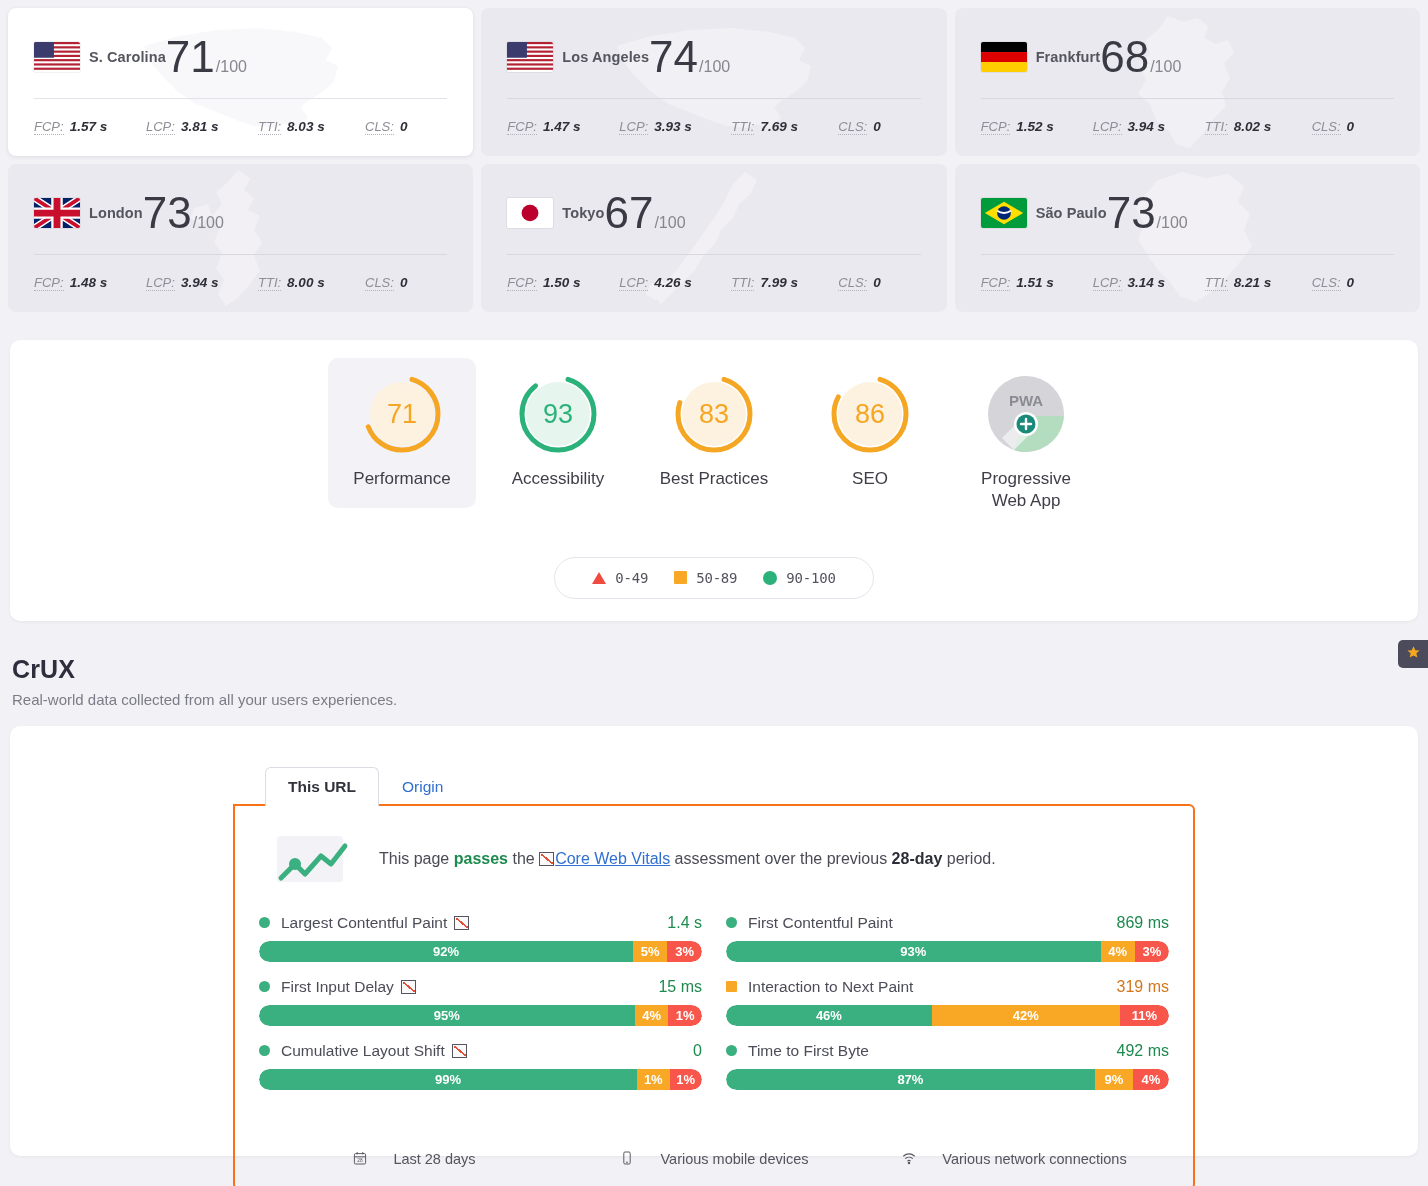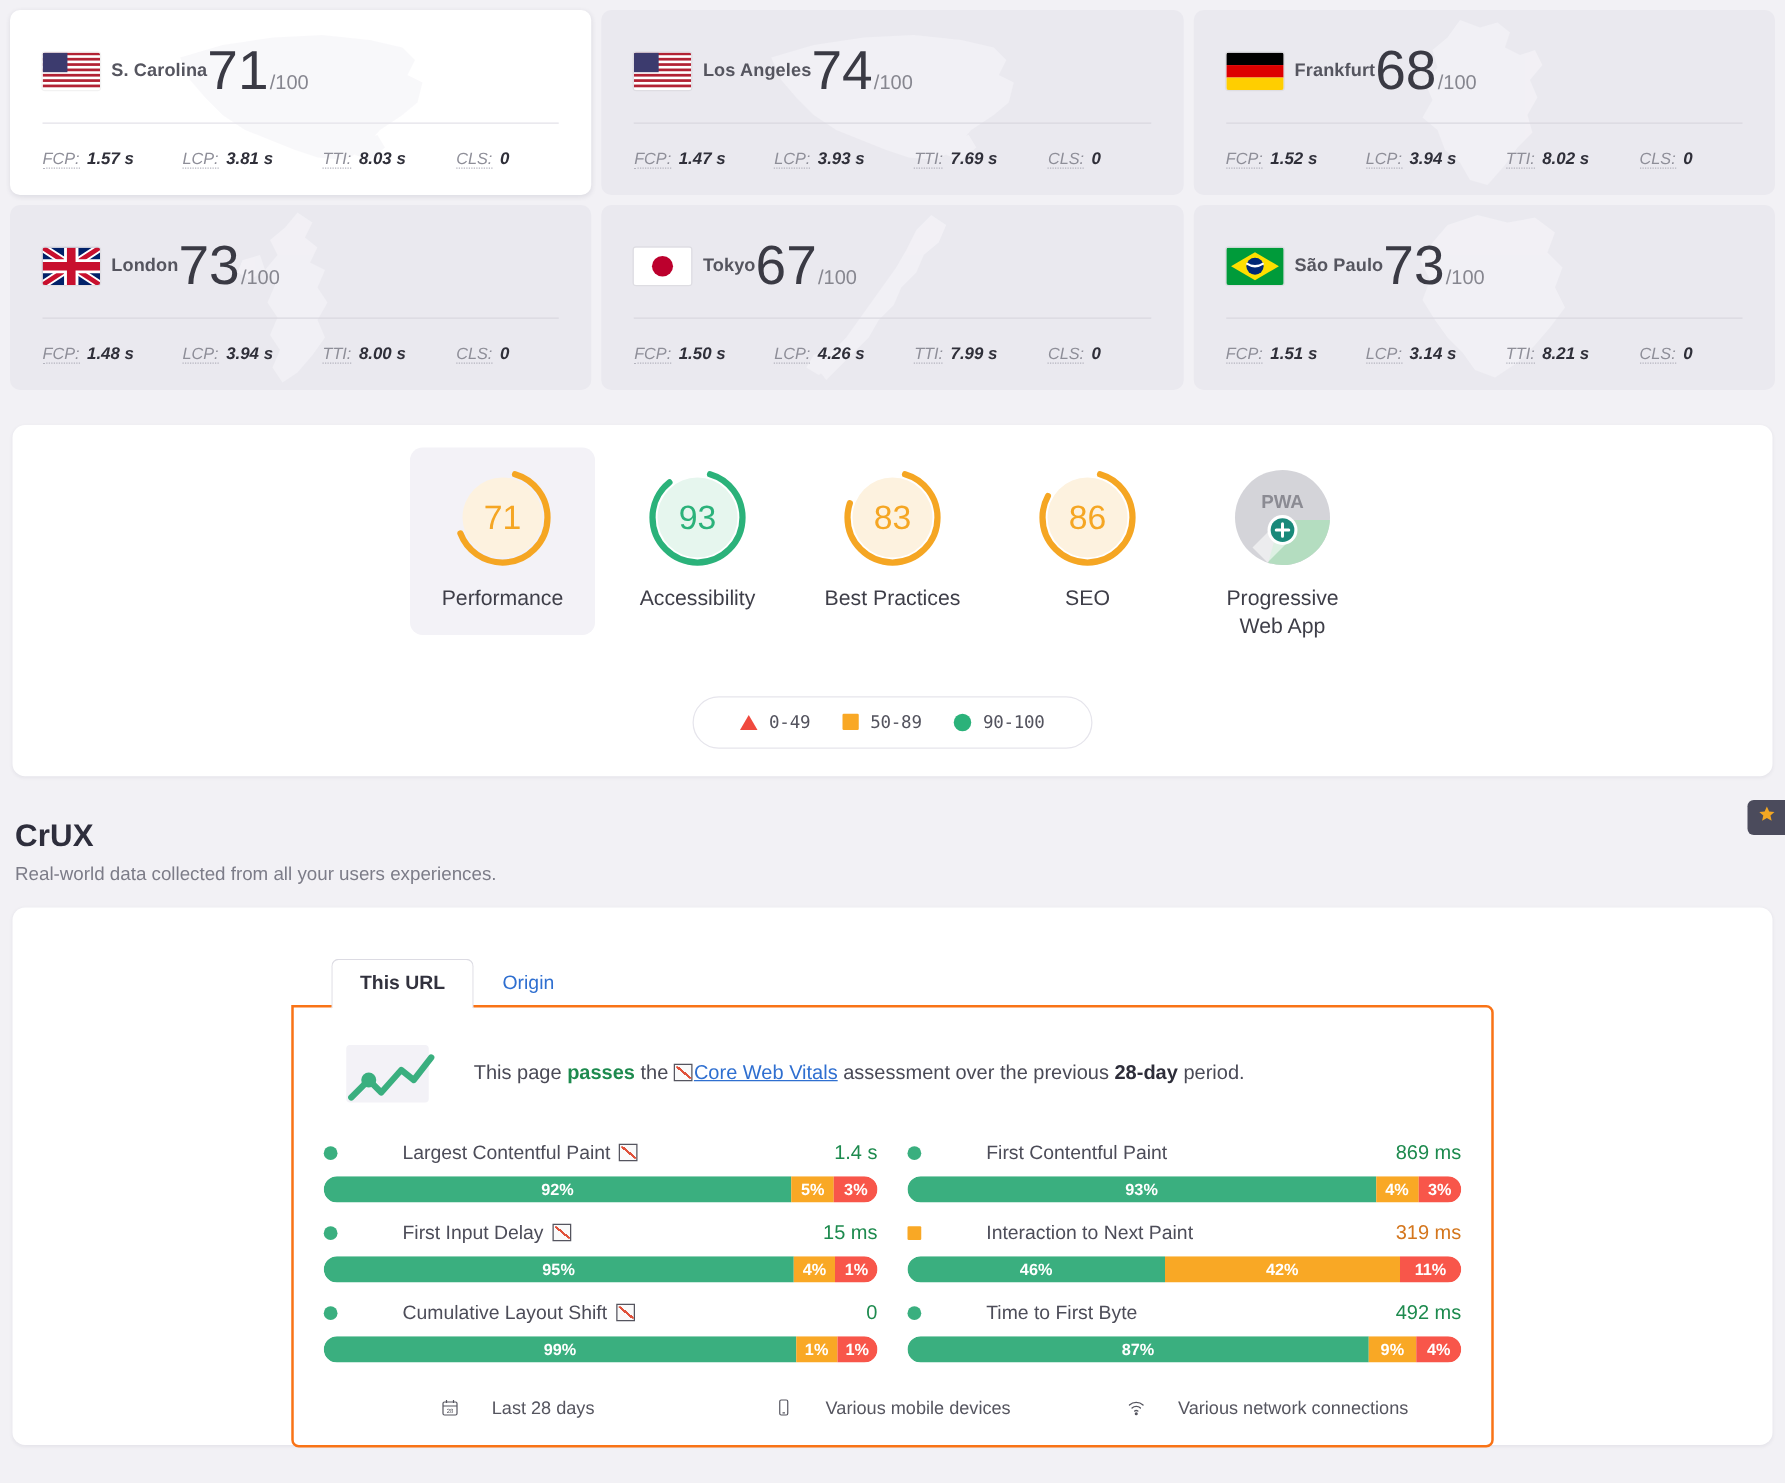--- a/index.html
+++ b/index.html
@@ -222,21 +222,20 @@
     background:
       linear-gradient(to top right, transparent calc(50% - .9px), #e0513a calc(50% - .9px), #e0513a calc(50% + .9px), transparent calc(50% + .9px));
   }
 
   .metric-cols { display: flex; gap: 24px; margin-top: 6px; }
   .metric-col { flex: 1; }
   .metric-row { margin-bottom: 10px; }
   .metric-head {
     display: flex; align-items: center;
     height: 30px;
-    gap: 41px;
   }
   .dot { width: 11px; height: 11px; border-radius: 50%; margin-right: 11px; flex: none; }
   .sqr { width: 11px; height: 11px; border-radius: 1px; margin-right: 11px; flex: none; }
   .metric-name { font-size: 15.5px; color: #4d4d59; }
   .metric-name .chart-glyph { margin-left: 7px; }
   .metric-value { margin-left: auto; font-size: 16px; font-weight: 500; }
   .bar {
     display: flex;
     height: 21px;
     border-radius: 11px;
@@ -257,20 +256,21 @@
   .crux-foot {
     display: flex; justify-content: center; gap: 0;
     margin-top: 18px;
     padding-bottom: 4px;
   }
   .foot-item {
     display: flex; align-items: center; gap: 25px;
     font-size: 14.5px; color: #55555f;
     width: 300px;
     justify-content: center;
+    margin-top: 32px;
   }
   .foot-icon { width: 16px; height: 18px; flex: none; color: #55555f; }
 
   
   .star-btn {
     position: absolute;
     right: 0; top: 640px;
     width: 30px; height: 28px;
     background: #4b4b5c;
     border-radius: 5px 0 0 5px;

